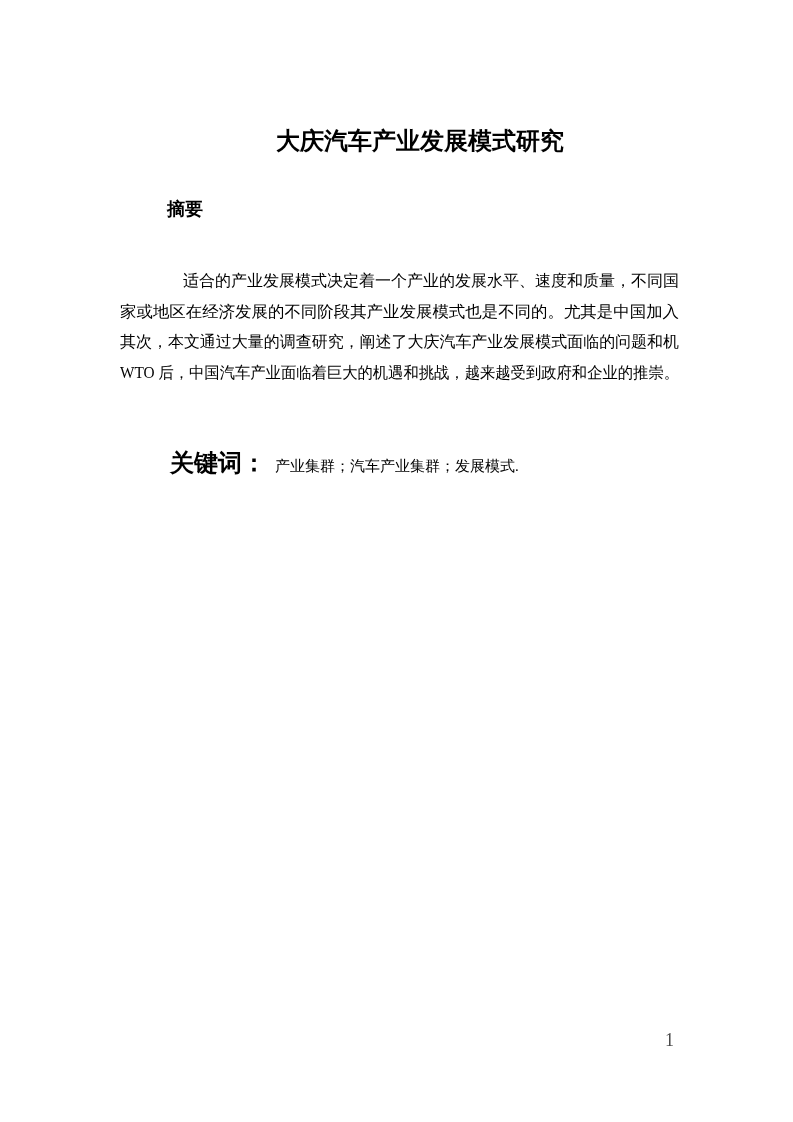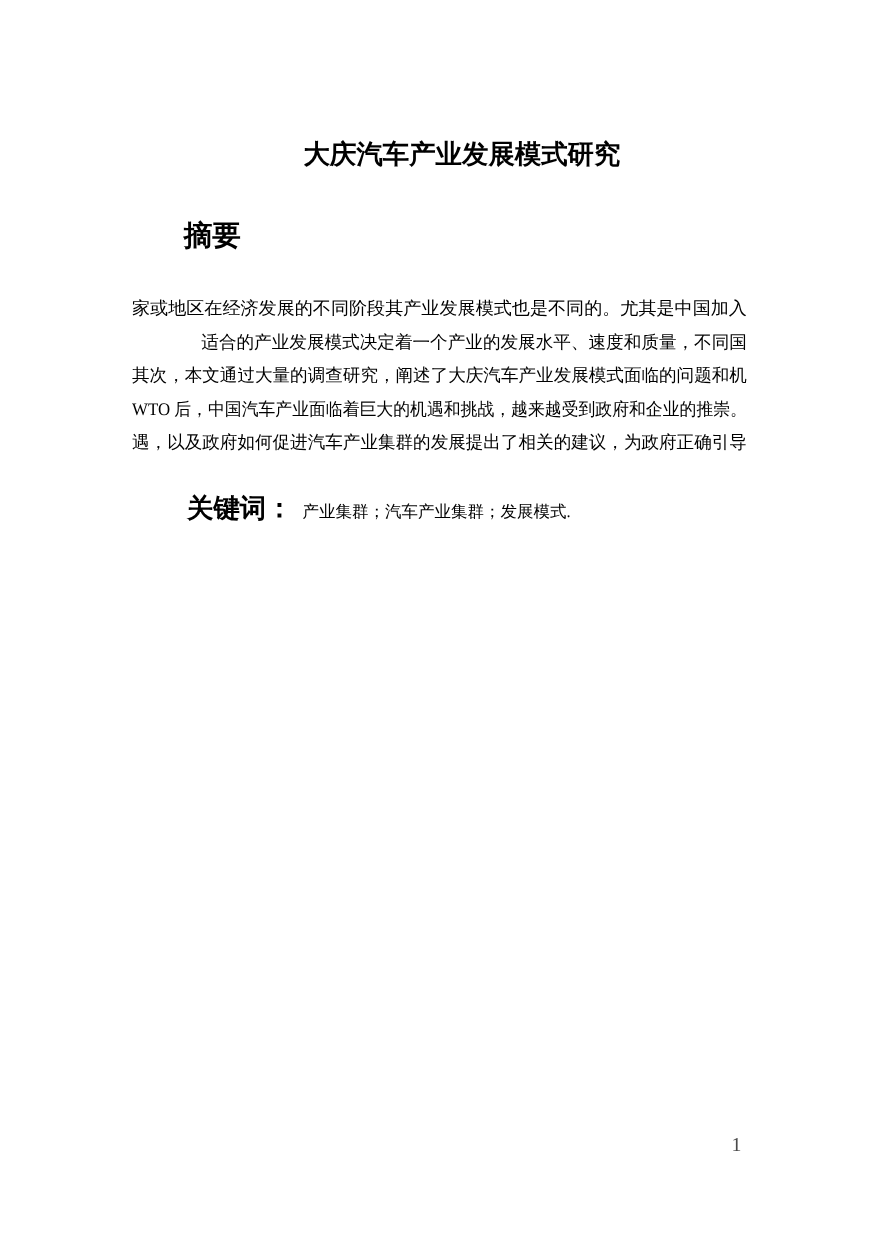--- a/index.html
+++ b/index.html
@@ -24,21 +24,21 @@
     font-size: 24px;
     line-height: 1.1;
     white-space: nowrap;
   }
   .abstract-heading {
     position: absolute;
     left: 167px;
     top: 200px;
     font-family: "Liberation Sans", "DejaVu Sans", sans-serif;
     font-weight: bold;
-    font-size: 26px;
+    font-size: 18px;
     line-height: 1.1;
     white-space: nowrap;
   }
   .abstract {
     position: absolute;
     left: 120px;
     top: 266px;
     width: 559px;
     font-size: 16px;
     line-height: 30.5px;
@@ -83,34 +83,31 @@
 </head>
 <body>
 
 <div class="page">
 
   <h1 class="doc-title">大庆汽车产业发展模式研究</h1>
 
   <h2 class="abstract-heading">摘要</h2>
 
   <div class="abstract">
+    <div class="jline indent justify">
+      <span class="inner" style="transform: scaleX(1);">适合的产业发展模式决定着一个产业的发展水平、速度和质量，不同国</span>
+    </div>
     <div class="jline justify">
       <span class="inner" style="transform: scaleX(1.0276);">家或地区在经济发展的不同阶段其产业发展模式也是不同的。尤其是中国加入</span>
-    </div>
-    <div class="jline indent justify">
-      <span class="inner" style="transform: scaleX(1);">适合的产业发展模式决定着一个产业的发展水平、速度和质量，不同国</span>
     </div>
     <div class="jline justify">
       <span class="inner" style="transform: scaleX(0.9982);">其次，本文通过大量的调查研究，阐述了大庆汽车产业发展模式面临的问题和机</span>
     </div>
     <div class="jline justify">
       <span class="inner" style="transform: scaleX(0.957);">WTO 后，中国汽车产业面临着巨大的机遇和挑战，越来越受到政府和企业的推崇。</span>
-    </div>
-    <div class="jline justify">
-      <span class="inner" style="transform: scaleX(0.9982);">遇，以及政府如何促进汽车产业集群的发展提出了相关的建议，为政府正确引导</span>
     </div>
   </div>
 
   <div class="keywords-row">
     <span class="kw-label">关键词：</span><span class="kw-text">产业集群；汽车产业集群；发展模式.</span>
   </div>
 
   <div class="page-number">1</div>
 
 </div>

